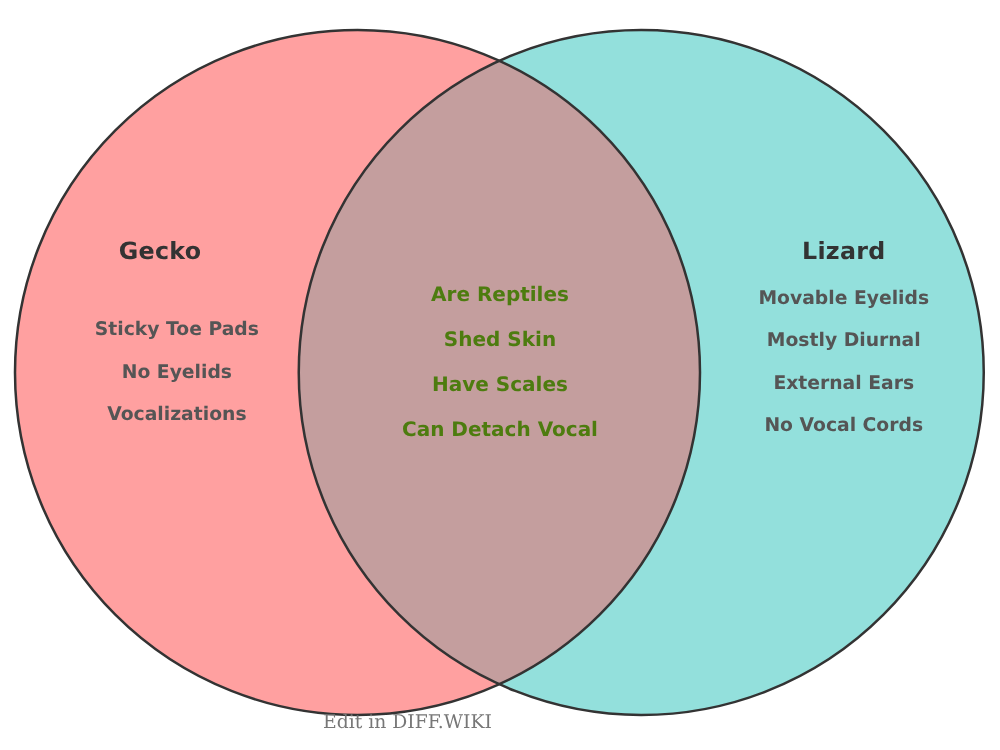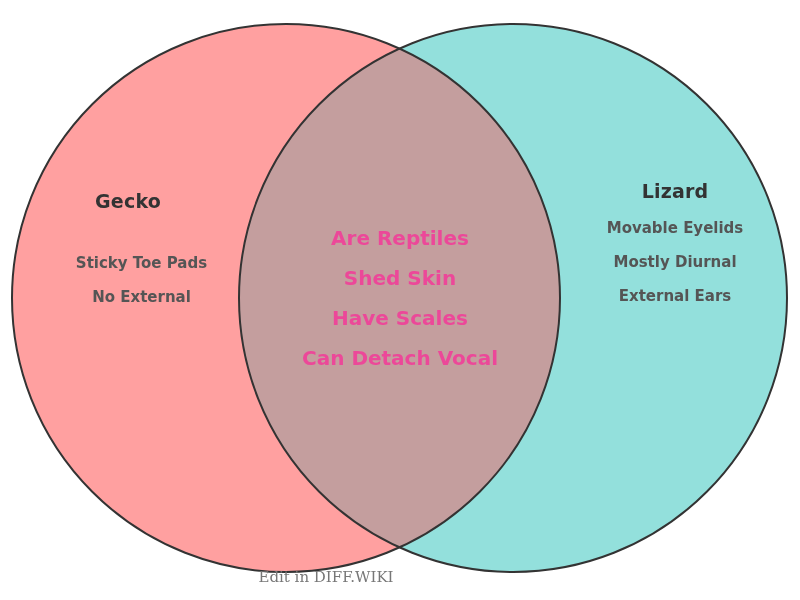--- a/index.html
+++ b/index.html
@@ -82,39 +82,39 @@
     margin-top: 43px;
     margin-left: 27px;
   }
   #region-left .region-items li {
     margin-bottom: 19px;
   }
 
   
   #region-right {
     left: 561px;
-    top: 180px;
+    top: 190px;
     width: 228px;
   }
   #region-right .region-items {
     margin-top: 18px;
   }
   #region-right .region-items li {
     margin-bottom: 19px;
   }
 
   
   #region-center {
     left: 286px;
     top: 228px;
     width: 228px;
   }
   #region-center .region-items li {
-    font-size: 20px;
-    color: #ec4899;
+    font-size: 16px;
+    color: #4d7c0f;
     margin-bottom: 20px;
   }
 
   
   #footer-watermark {
     position: absolute;
     left: 0;
     top: 568px;
     width: 652px;
     text-align: center;
@@ -145,39 +145,41 @@
     <circle cx="286" cy="298" r="274" fill="none" stroke="#333333" stroke-width="2"></circle>
     <circle cx="513" cy="298" r="274" fill="none" stroke="#333333" stroke-width="2"></circle>
   </svg>
 
   <div class="text-layer">
 
     <div class="region" id="region-left">
       <div class="region-title">Gecko</div>
       <ul class="region-items">
         <li>Sticky Toe Pads</li>
-        <li>No External</li>
+        <li>No Eyelids</li>
+        <li>Vocalizations</li>
       </ul>
     </div>
 
     <div class="region" id="region-center">
       <ul class="region-items">
         <li>Are Reptiles</li>
         <li>Shed Skin</li>
         <li>Have Scales</li>
         <li>Can Detach Vocal</li>
       </ul>
     </div>
 
     <div class="region" id="region-right">
       <div class="region-title">Lizard</div>
       <ul class="region-items">
         <li>Movable Eyelids</li>
         <li>Mostly Diurnal</li>
         <li>External Ears</li>
+        <li>No Vocal Cords</li>
       </ul>
     </div>
 
   </div>
 
   <div id="footer-watermark" style="color: rgb(119, 119, 119);">Edit in DIFF.WIKI</div>
 
 </div>
 
 </body></html>

